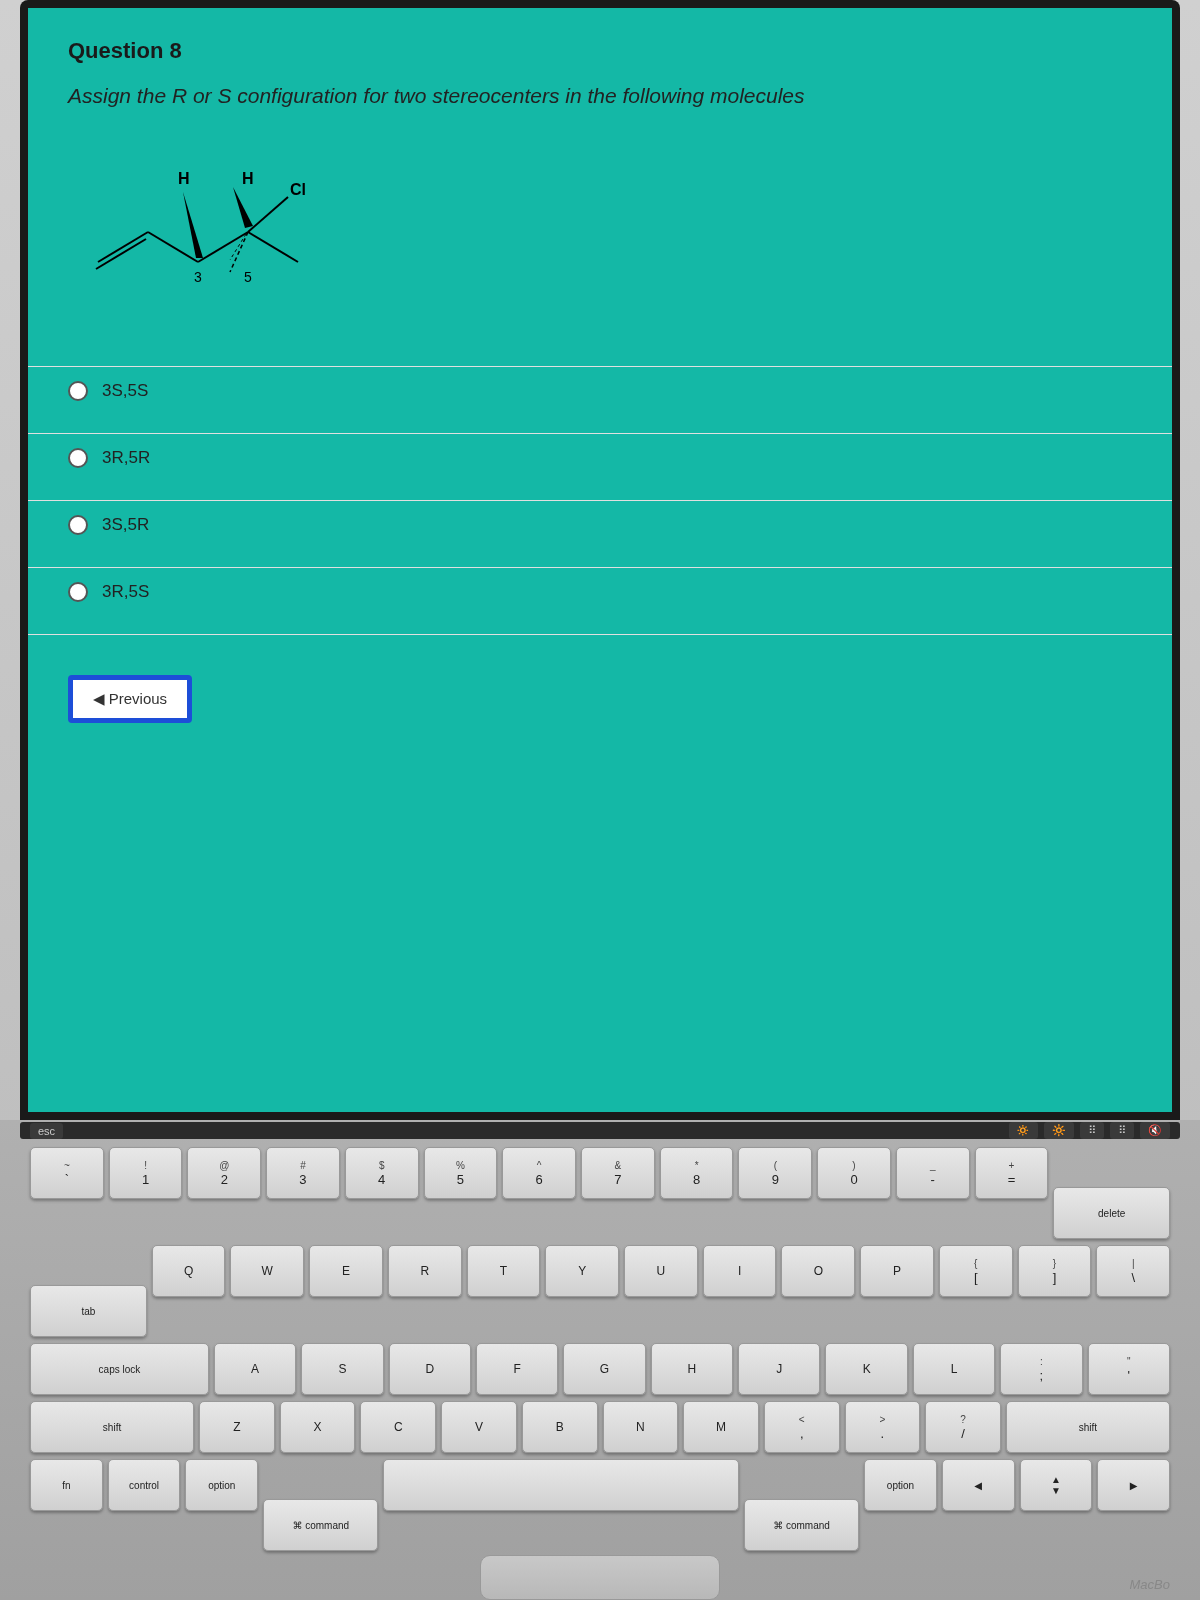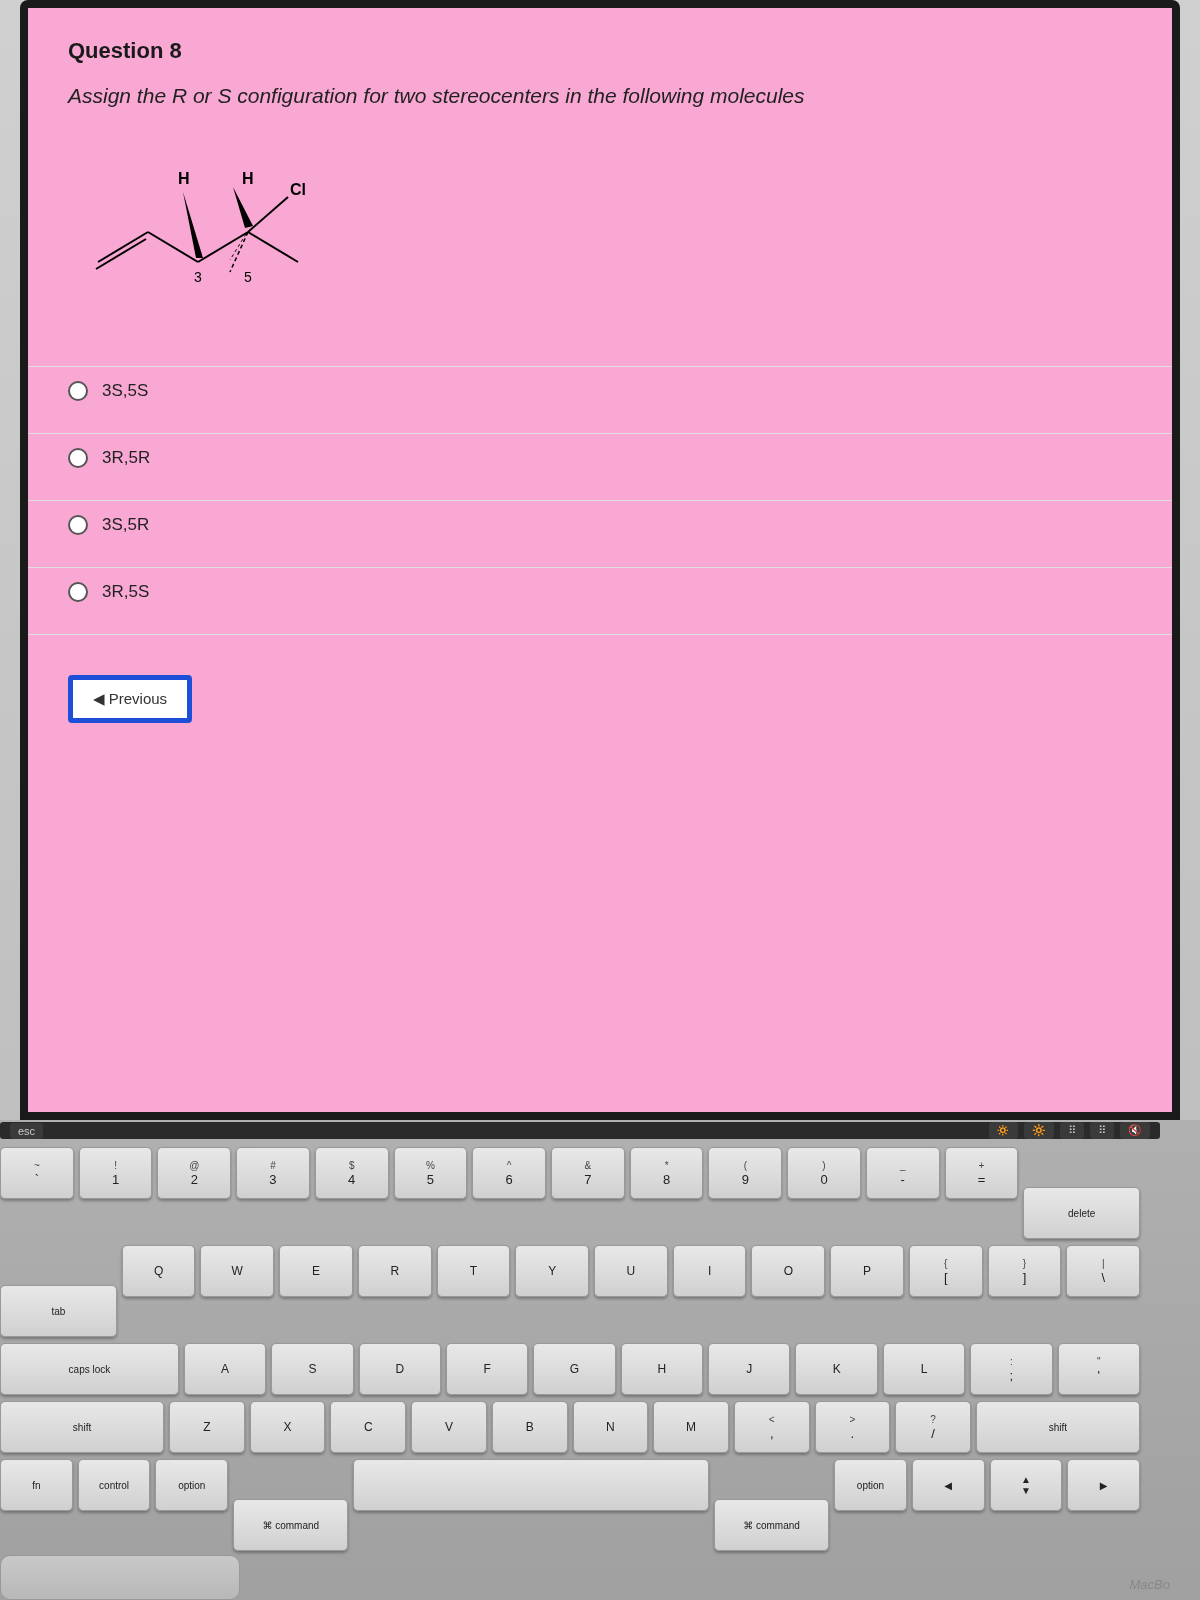--- a/index.html
+++ b/index.html
@@ -40,21 +40,21 @@
       top: 8px;
       left: 8px;
       right: 8px;
       bottom: 8px;
       background: #f0f0f0;
       overflow: hidden;
     }
 
     
     .quiz-container {
-      background: #f9a8d4;
+      background: #14b8a6;
       margin: 0;
       padding: 30px 40px;
       height: 100%;
       position: relative;
     }
 
     .question-title {
       font-size: 22px;
       font-weight: 700;
       color: #1a1a1a;
@@ -129,21 +129,21 @@
     
     .keyboard-area {
       position: absolute;
       bottom: 0;
       left: 0;
       right: 0;
       height: 480px;
       background: linear-gradient(180deg, #b0b0b0 0%, #a0a0a0 100%);
       display: flex;
       flex-direction: column;
-      align-items: flex-start;
+      align-items: center;
     }
 
     .touchbar-area {
       width: calc(100% - 40px);
       height: 28px;
       background: #2a2a2a;
       margin-top: 2px;
       border-radius: 3px;
       display: flex;
       align-items: center;

